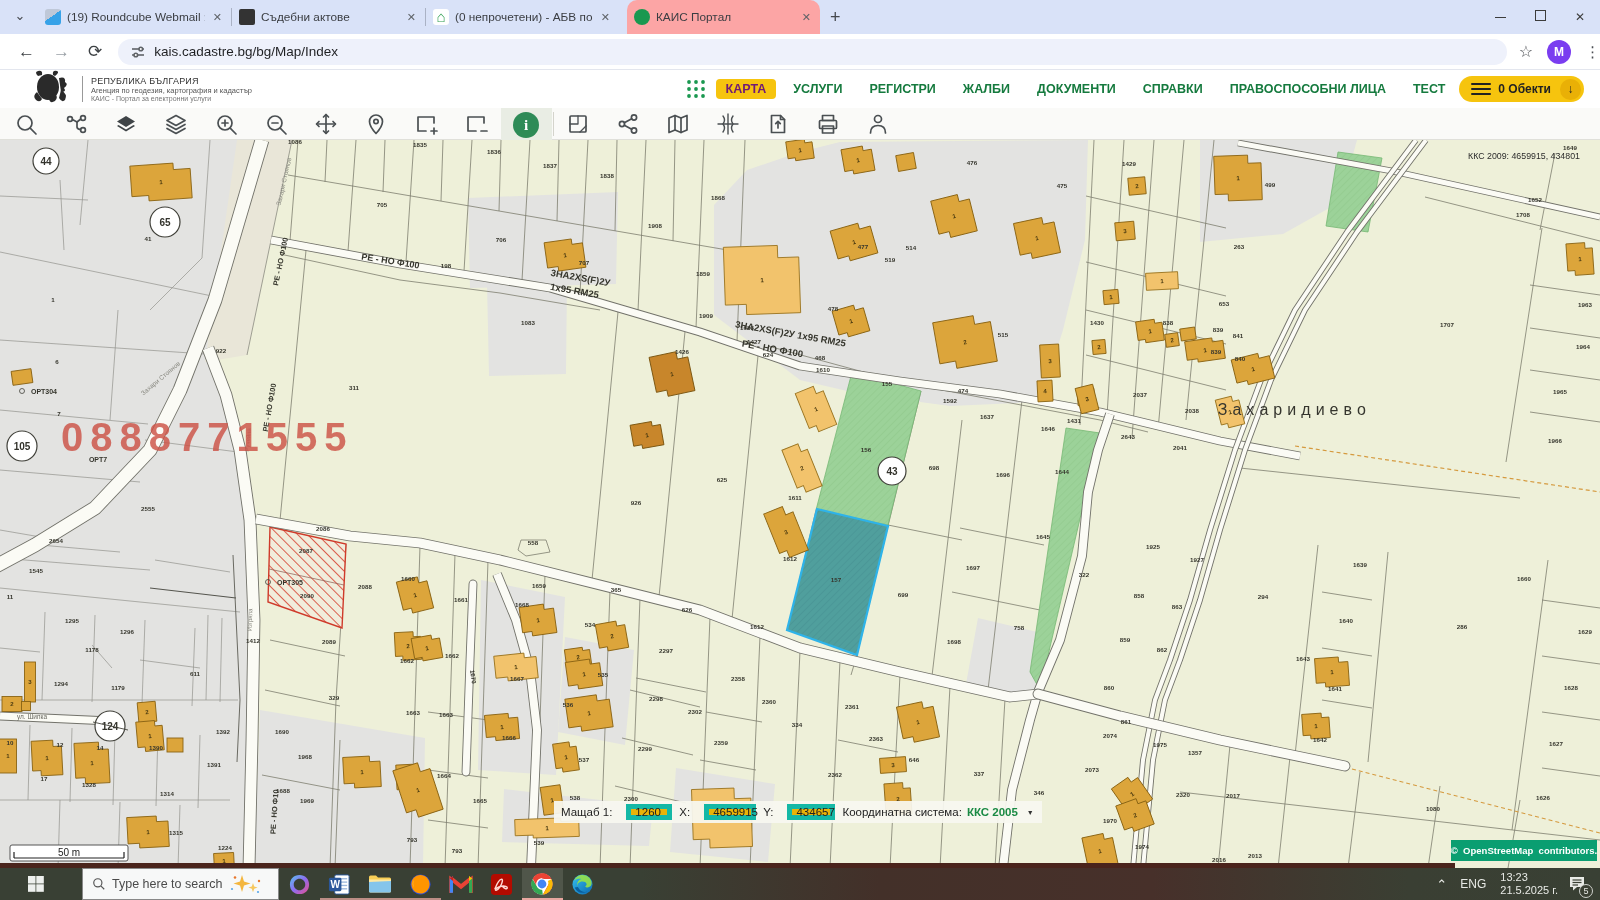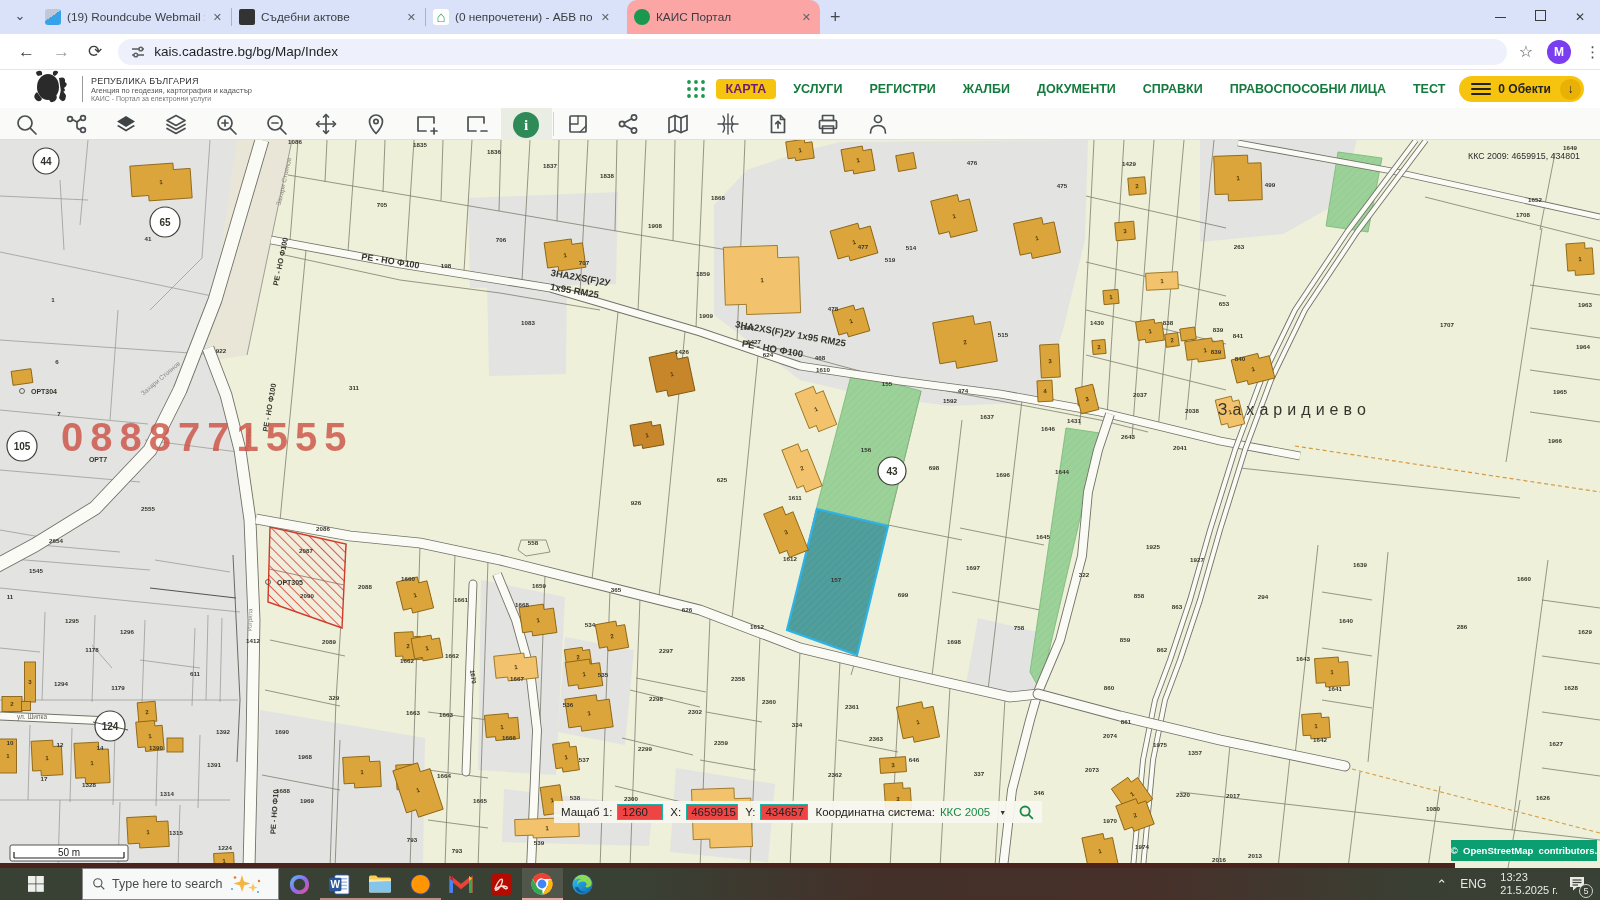--- a/index.html
+++ b/index.html
@@ -47,22 +47,22 @@
 
 .toolbar{position:absolute;left:0;top:108px;width:1600px;height:32px;background:#fafaf8;border-bottom:1px solid #e0e0da}
 .tbi{position:absolute;top:4px}
 .tb-sep{position:absolute;top:4px;width:1px;height:24px;background:#d4d4cc}
 .tb-activebg{position:absolute;left:501px;top:0;width:51px;height:32px;background:#e9ede4}
 
 .map{position:absolute;left:0;top:140px}
 
 .statusbar{position:absolute;left:554px;top:801px;width:488px;height:22px;background:rgba(247,248,240,0.93);display:flex;align-items:center;font-size:11.5px;color:#222}
 .statusbar span{white-space:nowrap;flex:none}
-.statusbar .inp{background:#ef4444;border:1px solid #14b8a6;height:16px;display:flex;align-items:center;padding:0 4px;margin:0 7px 0 5px;flex:none}
-.statusbar .grn{color:#1a8a44;font-weight:normal}
+.statusbar .inp{background:#eab308;border:5px solid #14b8a6;height:16px;display:flex;align-items:center;padding:0 4px;margin:0 7px 0 14px;flex:none}
+.statusbar .grn{color:#1a8a44;font-weight:bold}
 .osmbar{position:absolute;left:1451px;top:840px;width:146px;height:21px;background:#0a9e71;color:#fff;font-size:9.5px;font-weight:bold;display:flex;align-items:center;justify-content:center;white-space:nowrap}
 
 .taskbar{position:absolute;left:0;top:868px;width:1600px;height:32px;display:flex;align-items:center;background:linear-gradient(90deg,#394034 0%,#394034 40%,#433029 55%,#47302a 72%,#3a3f33 88%,#394034 100%)}
 .tk-start{width:72px;text-align:center;padding-top:3px}
 .tk-search{width:197px;height:32px;background:#f7f8f8;display:flex;align-items:center;border:1px solid #888;margin-left:10px}
 
 .tk-stxt{font-size:12.5px;color:#4a4a4a;white-space:nowrap}
 .tk-sparkle{margin-left:6px;padding-top:4px}
 .tk-ic{width:40.5px;height:32px;display:flex;align-items:center;justify-content:center}
 .tk-hi{background:#50564a;box-shadow:inset 0 -2px 0 #e8a7a0}

